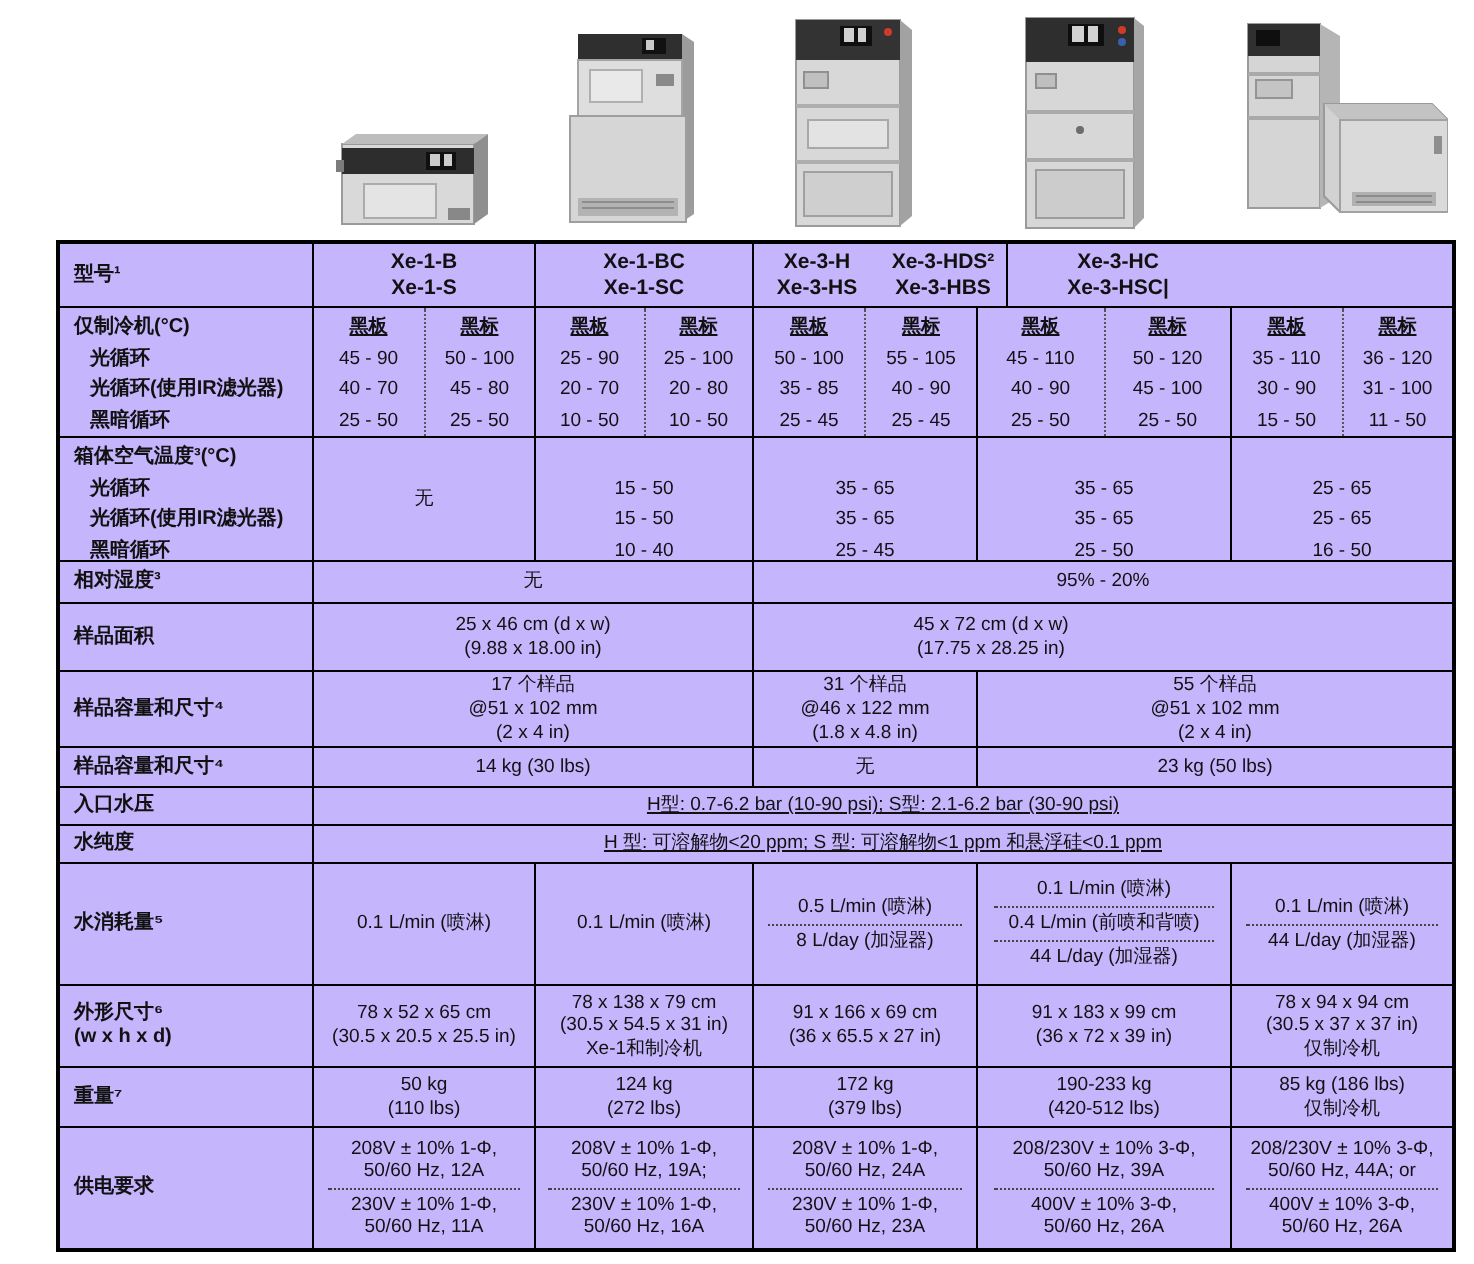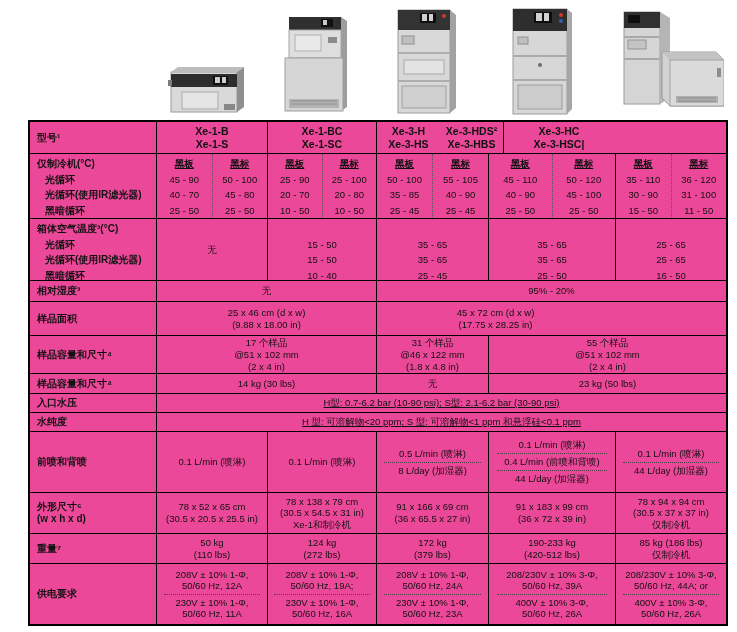--- a/index.html
+++ b/index.html
@@ -1,21 +1,21 @@
 <!DOCTYPE html>
 <html><head>
 <meta charset="utf-8">
 <style>
   html,body { margin:0; padding:0; background:#ffffff; }
   body { font-family:"Liberation Sans","DejaVu Sans",sans-serif; color:#111; }
   .page { position:relative; width:737px; height:632px; background:#fff; overflow:hidden; }
 
   .product-img { position:absolute; }
 
-  .spec-table { position:absolute; left:28px; top:120px; width:696px; border:2px solid #000; background:#ec4899; }
+  .spec-table { position:absolute; left:28px; top:120px; width:696px; border:2px solid #000; background:#c4b5fd; }
   .trow { display:flex; border-bottom:1px solid #000; box-sizing:border-box; }
   .trow:last-child { border-bottom:none; }
 
   .cell { box-sizing:border-box; border-right:1px solid #000; display:flex; flex-direction:column;
           justify-content:center; align-items:center; text-align:center; font-size:9.5px;
           line-height:12px; white-space:pre-line; overflow:hidden; }
   .cell:last-child { border-right:none; }
   .label-cell { align-items:flex-start; text-align:left; font-weight:bold; padding-left:7px; font-size:10px; }
 
   .w-label{width:127px;} .w-c1{width:111px;} .w-c2{width:109px;} .w-c3{width:112px;}
@@ -261,21 +261,21 @@
       <div class="cell label-cell w-label">入口水压</div>
       <div class="cell w-all">H型: 0.7-6.2 bar (10-90 psi); S型: 2.1-6.2 bar (30-90 psi)</div>
     </div>
 
     <div class="trow r-pu">
       <div class="cell label-cell w-label">水纯度</div>
       <div class="cell w-all">H 型: 可溶解物&lt;20 ppm; S 型: 可溶解物&lt;1 ppm 和悬浮硅&lt;0.1 ppm</div>
     </div>
 
     <div class="trow r-wc">
-      <div class="cell label-cell w-label">前喷和背喷</div>
+      <div class="cell label-cell w-label">水消耗量⁵</div>
       <div class="cell wc-cell w-c1">
         <span>0.1 L/min (喷淋)</span>
       </div>
       <div class="cell wc-cell w-c2">
         <span>0.1 L/min (喷淋)</span>
       </div>
       <div class="cell wc-cell w-c3">
         <span>0.5 L/min (喷淋)</span>
         <div class="dotsep"></div>
         <span>8 L/day (加湿器)</span>

